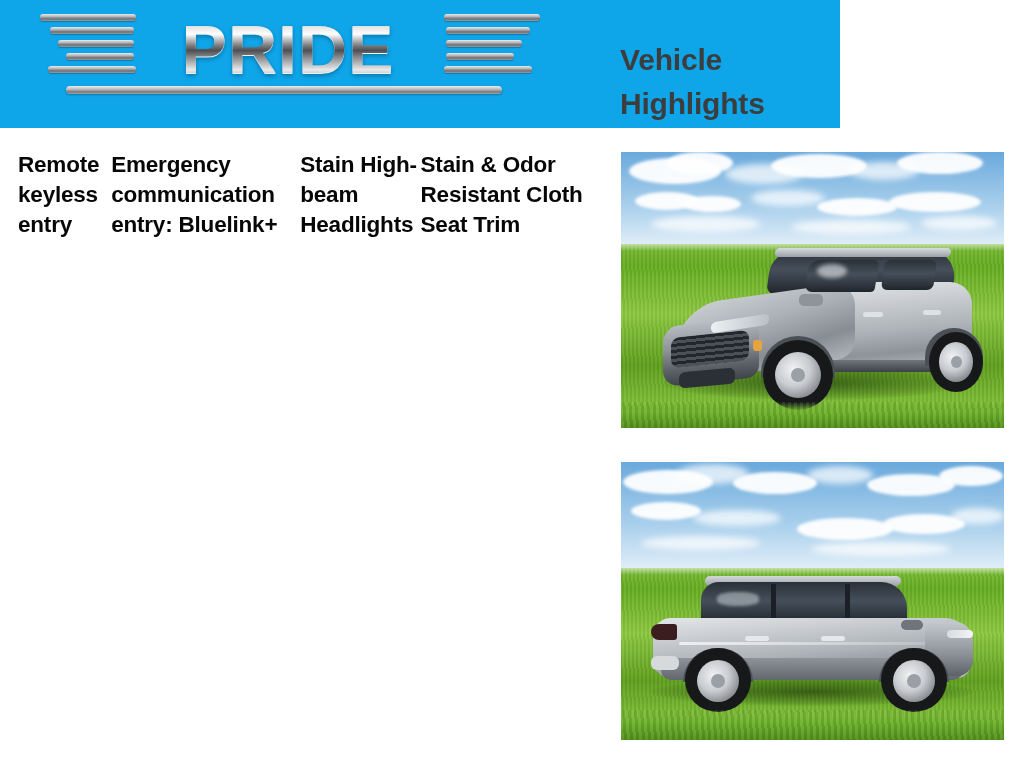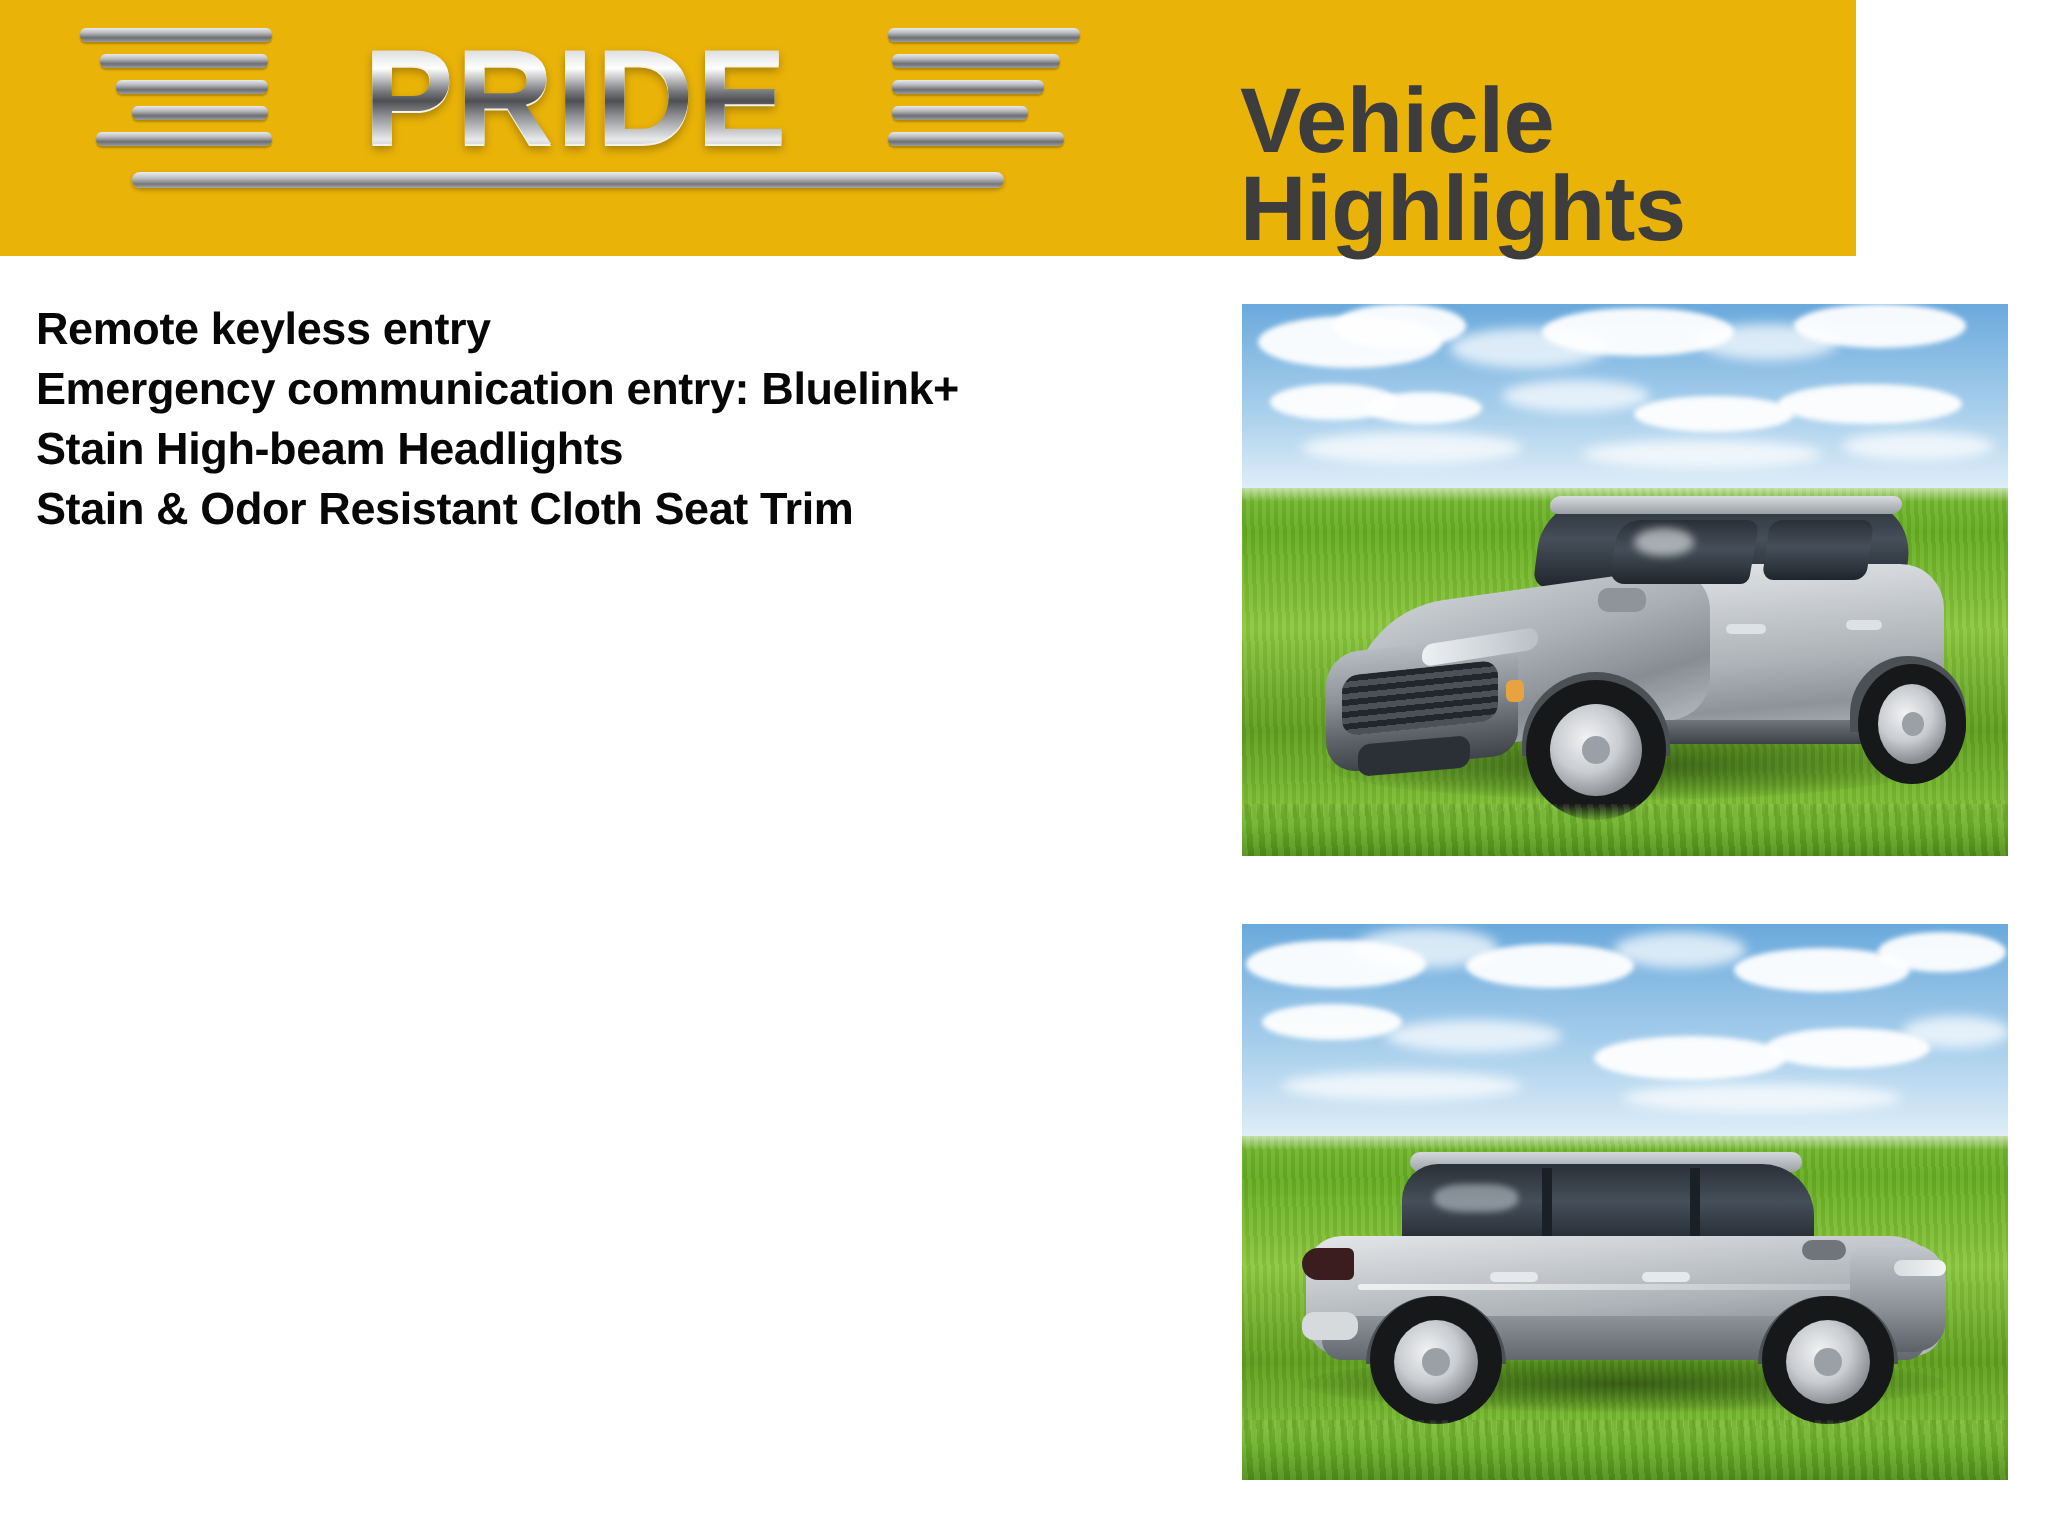--- a/index.html
+++ b/index.html
@@ -19,23 +19,23 @@
     width: 1024px;
     height: 768px;
     background: #ffffff;
   }
 
   
   .header {
     position: absolute;
     left: 0;
     top: 0;
-    width: 928px;
+    width: 840px;
     height: 128px;
-    background: #eab308;
+    background: #0ea5e9;
   }
   .logo-block {
     position: absolute;
     left: 24px;
     top: 6px;
     width: 520px;
     height: 118px;
   }
   .logo-wordmark-row {
     position: absolute;
@@ -121,36 +121,36 @@
     -webkit-text-fill-color: transparent;
     filter: drop-shadow(0 1px 1px rgba(0,0,0,.30));
   }
 
   .header-title {
     position: absolute;
     left: 620px;
     top: 38px;
     font-family: "Liberation Sans", sans-serif;
     font-weight: 700;
-    font-size: 46px;
+    font-size: 30px;
     line-height: 44px;
     color: #3d3d3d;
     letter-spacing: -0.2px;
   }
 
   
   .features {
     position: absolute;
     left: 18px;
     top: 150px;
     width: 570px;
     height: 600px;
     display: flex;
-    flex-direction: column;
-    justify-content: flex-start;
+    flex-direction: row;
+    justify-content: space-between;
   }
   .feature-item {
     font-family: "Liberation Sans", sans-serif;
     font-weight: 700;
     font-size: 22.5px;
     line-height: 30px;
     color: #070707;
     letter-spacing: -0.2px;
     max-width: 540px;
   }

